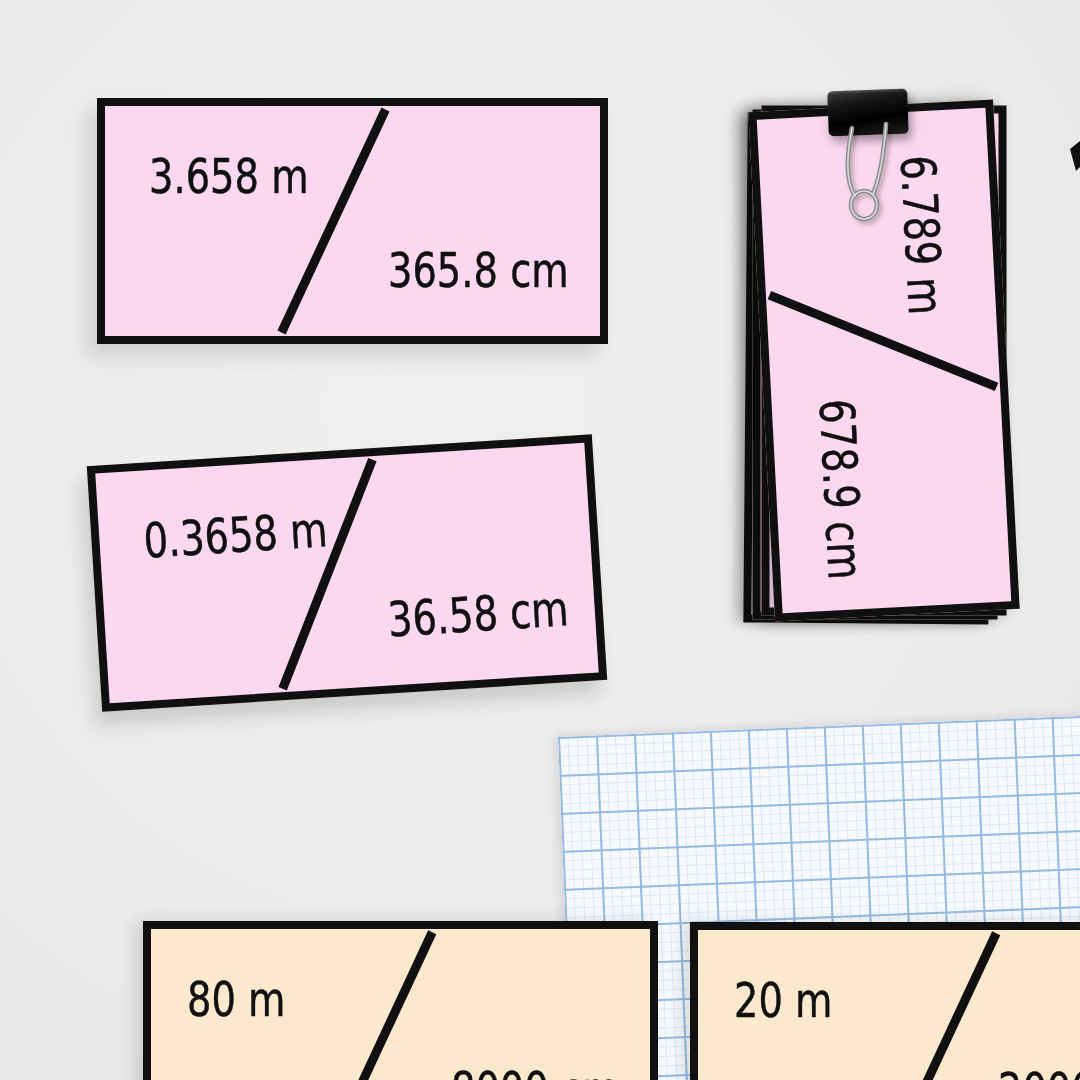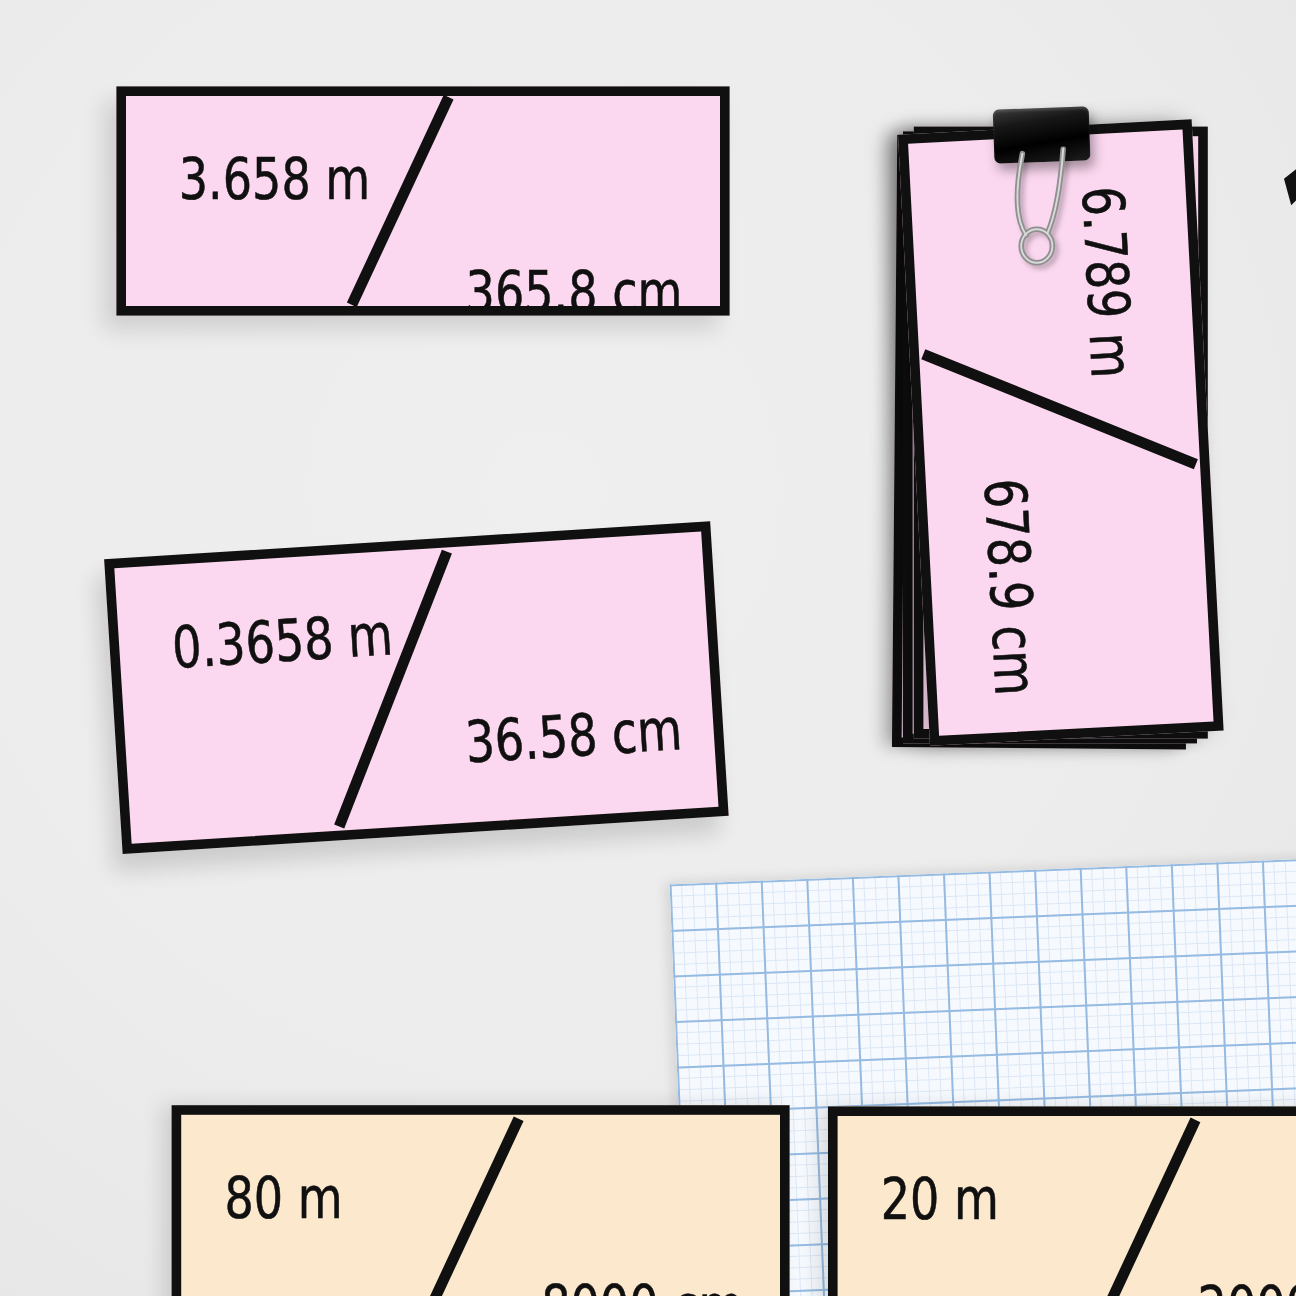--- a/index.html
+++ b/index.html
@@ -25,21 +25,21 @@
 
   .lbl{
     position:absolute;color:#101010;font-size:48px;line-height:1;
     letter-spacing:0;white-space:nowrap;
     transform:scaleX(.8);transform-origin:left top;
     -webkit-text-stroke:.5px #101010;
   }
   .v1{left:44px;top:46px;}
   .v2{left:283px;top:140px;}
 
-  .c1{left:97px;top:72px;width:511px;height:191px;
+  .c1{left:97px;top:98px;width:511px;height:246px;
       box-shadow:-10px 12px 18px rgba(0,0,0,.13);}
   .c2{left:94px;top:450px;width:506px;height:246px;transform:rotate(-3.6deg);
       box-shadow:-8px 14px 18px rgba(0,0,0,.14);}
 
   .c4{left:143px;top:921px;width:515px;height:240px;
       box-shadow:-8px 0 16px rgba(0,0,0,.12);}
   .c5{left:690px;top:922px;width:520px;height:240px;
       box-shadow:-8px 0 16px rgba(0,0,0,.12);}
   .c4 .v1,.c5 .v1{left:36px;top:46px;}
   .c4 .v2,.c5 .v2{left:300px;top:136px;}

